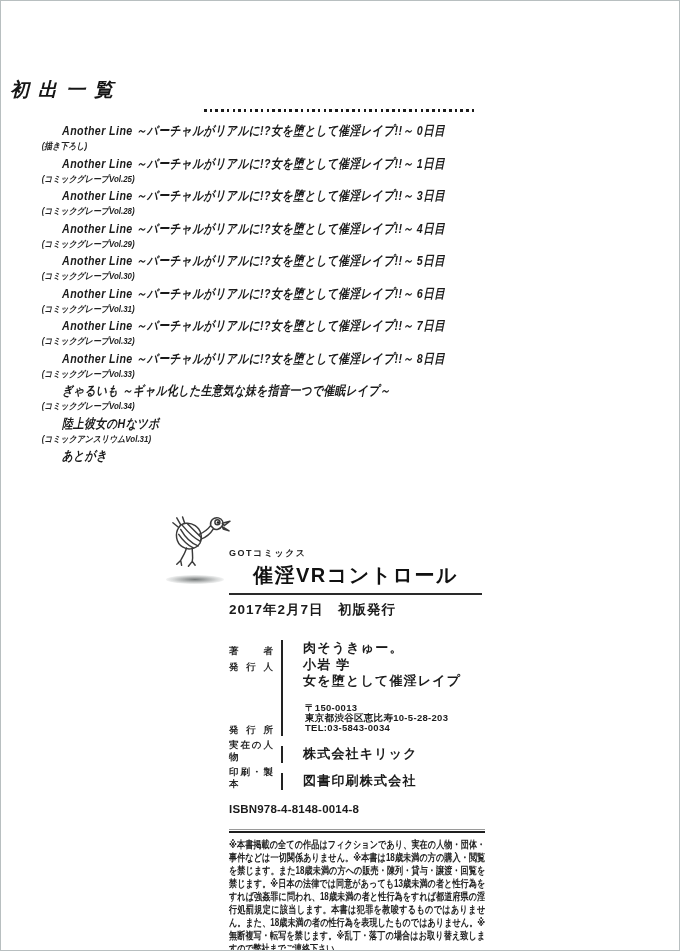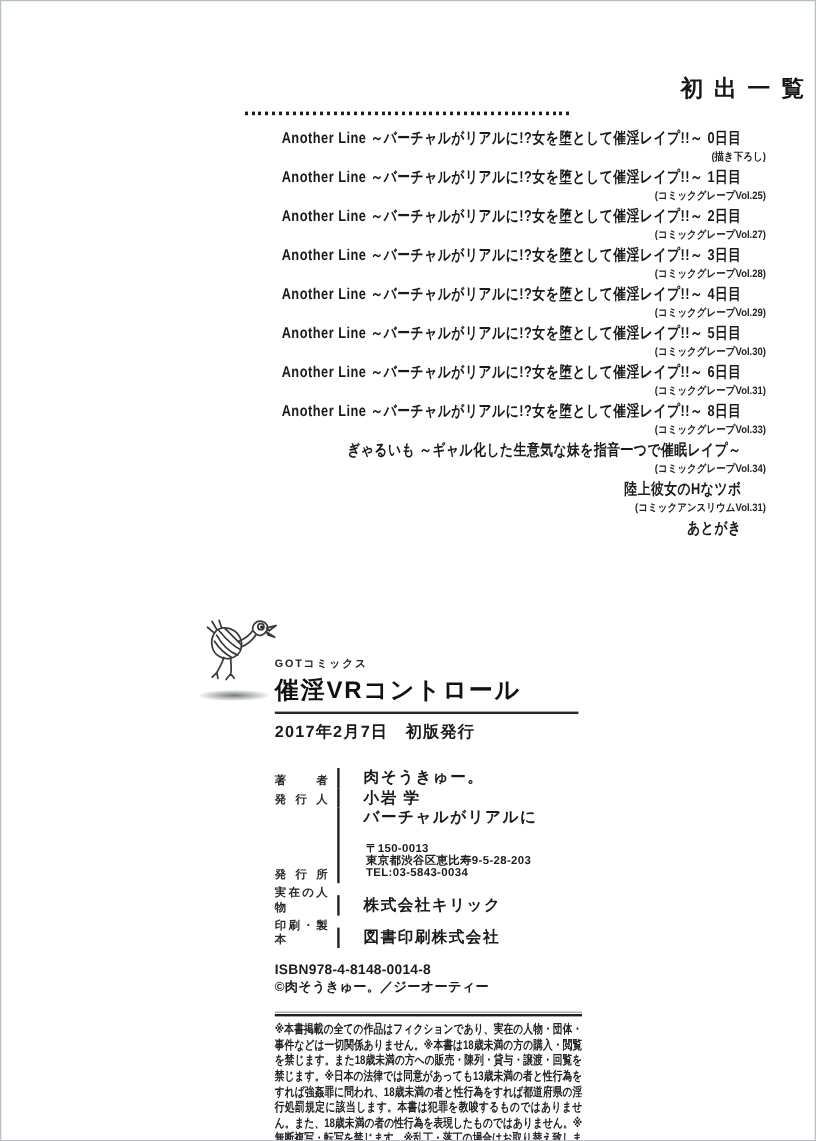--- a/index.html
+++ b/index.html
@@ -7,21 +7,21 @@
     position:relative;
     width:678px;height:949px;
     margin:0 auto;
     background:#ffffff;
     border:1px solid #b8bfc0;
     overflow:hidden;
     font-family:"Liberation Sans","DejaVu Sans",sans-serif;
     color:#1b1b1b;
   }
   
-  .toc{position:absolute;top:60px;left:0;width:100%;text-align:right;}
+  .toc{position:absolute;top:76px;left:0;width:100%;text-align:left;font-style:italic;}
   .toc-title{
     font-size:19px;font-weight:800;letter-spacing:9px;padding-left:9px;
     margin:0;color:#151515;
   }
   .dotted-rule{
     width:272px;height:3px;margin:6px auto 11px;
     background:repeating-linear-gradient(90deg,#1d1d1d 0 2.5px,transparent 2.5px 5.7px);
   }
   .toc-entry{margin-bottom:3.5px;}
   .toc-main{
@@ -37,21 +37,21 @@
   .bird-wrap{position:absolute;left:156px;top:0px;width:64px;height:74px;}
   .bird-shadow{
     position:absolute;left:-2px;top:61px;width:58px;height:9px;border-radius:50%;
     background:radial-gradient(ellipse at center,rgba(85,90,90,.8) 0%,rgba(150,155,155,.35) 55%,rgba(200,200,200,0) 78%);
     filter:blur(.6px);
   }
   .col-col{margin-left:217px;width:253px;}
   .imprint{font-size:9px;font-weight:700;letter-spacing:1.5px;padding-top:33px;color:#222;}
   .book-title{
     font-size:20px;font-weight:800;letter-spacing:1.5px;margin-top:2px;color:#111;
-    border-bottom:2.5px solid #2a2a2a;padding-bottom:4px;white-space:nowrap;
+    border-bottom:2.5px solid #2a2a2a;padding-bottom:4px;white-space:nowrap;text-align:center;
   }
   .edition{font-size:13.5px;font-weight:700;letter-spacing:1px;margin-top:6px;color:#1a1a1a;}
   .credits{margin-top:21px;}
   .credit-row{display:flex;align-items:flex-end;}
   .credit-label{
     width:44px;flex:0 0 44px;font-size:9.5px;font-weight:700;color:#2a2a2a;
     text-align:justify;text-align-last:justify;padding-top:3px;line-height:12px;
   }
   .credit-cell{
     border-left:2px solid #222;margin-left:8px;padding-left:20px;flex:1;
@@ -84,24 +84,20 @@
         <div class="toc-entry">
           <div class="toc-main">Another Line ～バーチャルがリアルに!?女を堕として催淫レイプ!!～ 0日目</div>
           <div class="toc-sub">(描き下ろし)</div>
         </div>
 
         <div class="toc-entry">
           <div class="toc-main">Another Line ～バーチャルがリアルに!?女を堕として催淫レイプ!!～ 1日目</div>
           <div class="toc-sub">(コミックグレープVol.25)</div>
         </div>
 
-        <div class="toc-entry">
-          <div class="toc-main">Another Line ～バーチャルがリアルに!?女を堕として催淫レイプ!!～ 2日目</div>
-          <div class="toc-sub">(コミックグレープVol.27)</div>
-        </div>
 
         <div class="toc-entry">
           <div class="toc-main">Another Line ～バーチャルがリアルに!?女を堕として催淫レイプ!!～ 3日目</div>
           <div class="toc-sub">(コミックグレープVol.28)</div>
         </div>
 
         <div class="toc-entry">
           <div class="toc-main">Another Line ～バーチャルがリアルに!?女を堕として催淫レイプ!!～ 4日目</div>
           <div class="toc-sub">(コミックグレープVol.29)</div>
         </div>
@@ -109,20 +105,24 @@
         <div class="toc-entry">
           <div class="toc-main">Another Line ～バーチャルがリアルに!?女を堕として催淫レイプ!!～ 5日目</div>
           <div class="toc-sub">(コミックグレープVol.30)</div>
         </div>
 
         <div class="toc-entry">
           <div class="toc-main">Another Line ～バーチャルがリアルに!?女を堕として催淫レイプ!!～ 6日目</div>
           <div class="toc-sub">(コミックグレープVol.31)</div>
         </div>
 
+        <div class="toc-entry">
+          <div class="toc-main">Another Line ～バーチャルがリアルに!?女を堕として催淫レイプ!!～ 7日目</div>
+          <div class="toc-sub">(コミックグレープVol.32)</div>
+        </div>
 
         <div class="toc-entry">
           <div class="toc-main">Another Line ～バーチャルがリアルに!?女を堕として催淫レイプ!!～ 8日目</div>
           <div class="toc-sub">(コミックグレープVol.33)</div>
         </div>
 
         <div class="toc-entry">
           <div class="toc-main">ぎゃるいも ～ギャル化した生意気な妹を指音一つで催眠レイプ～</div>
           <div class="toc-sub">(コミックグレープVol.34)</div>
         </div>
@@ -178,25 +178,25 @@
             <span class="credit-label">発行人</span>
             <div class="credit-cell">
               <div class="credit-value">小岩 学</div>
 
             </div>
           </div>
 
           <div class="credit-row">
             <span class="credit-label">発行所</span>
             <div class="credit-cell">
-              <div class="credit-value">バーチャルがリアルに</div>
+              <div class="credit-value">女を堕として催淫レイプ</div>
               <div class="credit-details">
 
               <div class="credit-detail">〒150-0013</div>
-                <div class="credit-detail">東京都渋谷区恵比寿9-5-28-203</div>
+                <div class="credit-detail">東京都渋谷区恵比寿10-5-28-203</div>
                 <div class="credit-detail">TEL:03-5843-0034</div>
               </div>
             </div>
           </div>
 
           <div class="credit-row">
             <span class="credit-label">実在の人物</span>
             <div class="credit-cell">
               <div class="credit-value">株式会社キリック</div>
 
@@ -206,21 +206,20 @@
           <div class="credit-row">
             <span class="credit-label">印刷・製本</span>
             <div class="credit-cell">
               <div class="credit-value">図書印刷株式会社</div>
 
             </div>
           </div>
         </div>
 
       <div class="isbn">ISBN978-4-8148-0014-8</div>
-      <div class="copyright">©肉そうきゅー。／ジーオーティー</div>
 
       <div class="disclaimer">
         <div class="double-rule"></div>
         <p class="disclaimer-text">※本書掲載の全ての作品はフィクションであり、実在の人物・団体・事件などは一切関係ありません。※本書は18歳未満の方の購入・閲覧を禁じます。また18歳未満の方への販売・陳列・貸与・譲渡・回覧を禁じます。※日本の法律では同意があっても13歳未満の者と性行為をすれば強姦罪に問われ、18歳未満の者と性行為をすれば都道府県の淫行処罰規定に該当します。本書は犯罪を教唆するものではありません。また、18歳未満の者の性行為を表現したものではありません。※無断複写・転写を禁じます。※乱丁・落丁の場合はお取り替え致しますので弊社までご連絡下さい。</p>
       </div>
     </div>
   </section>
 
 </div>
 

